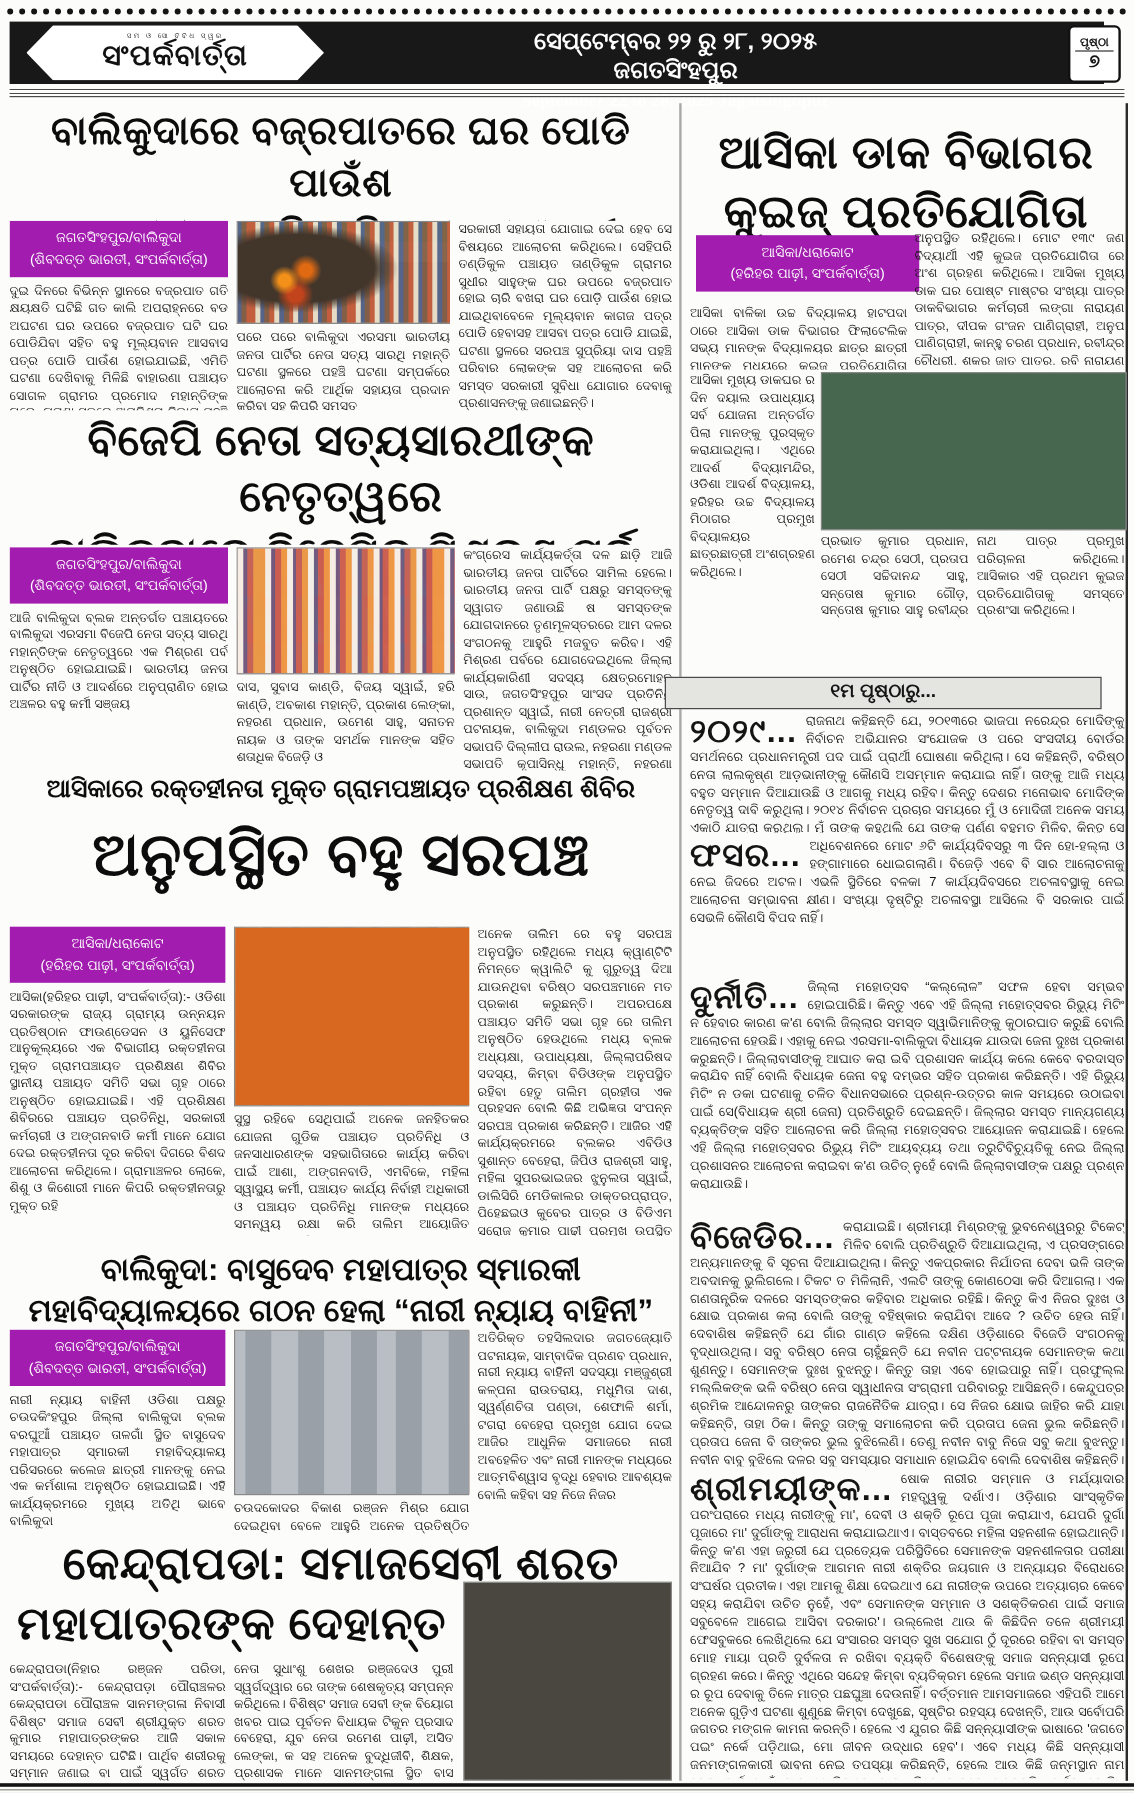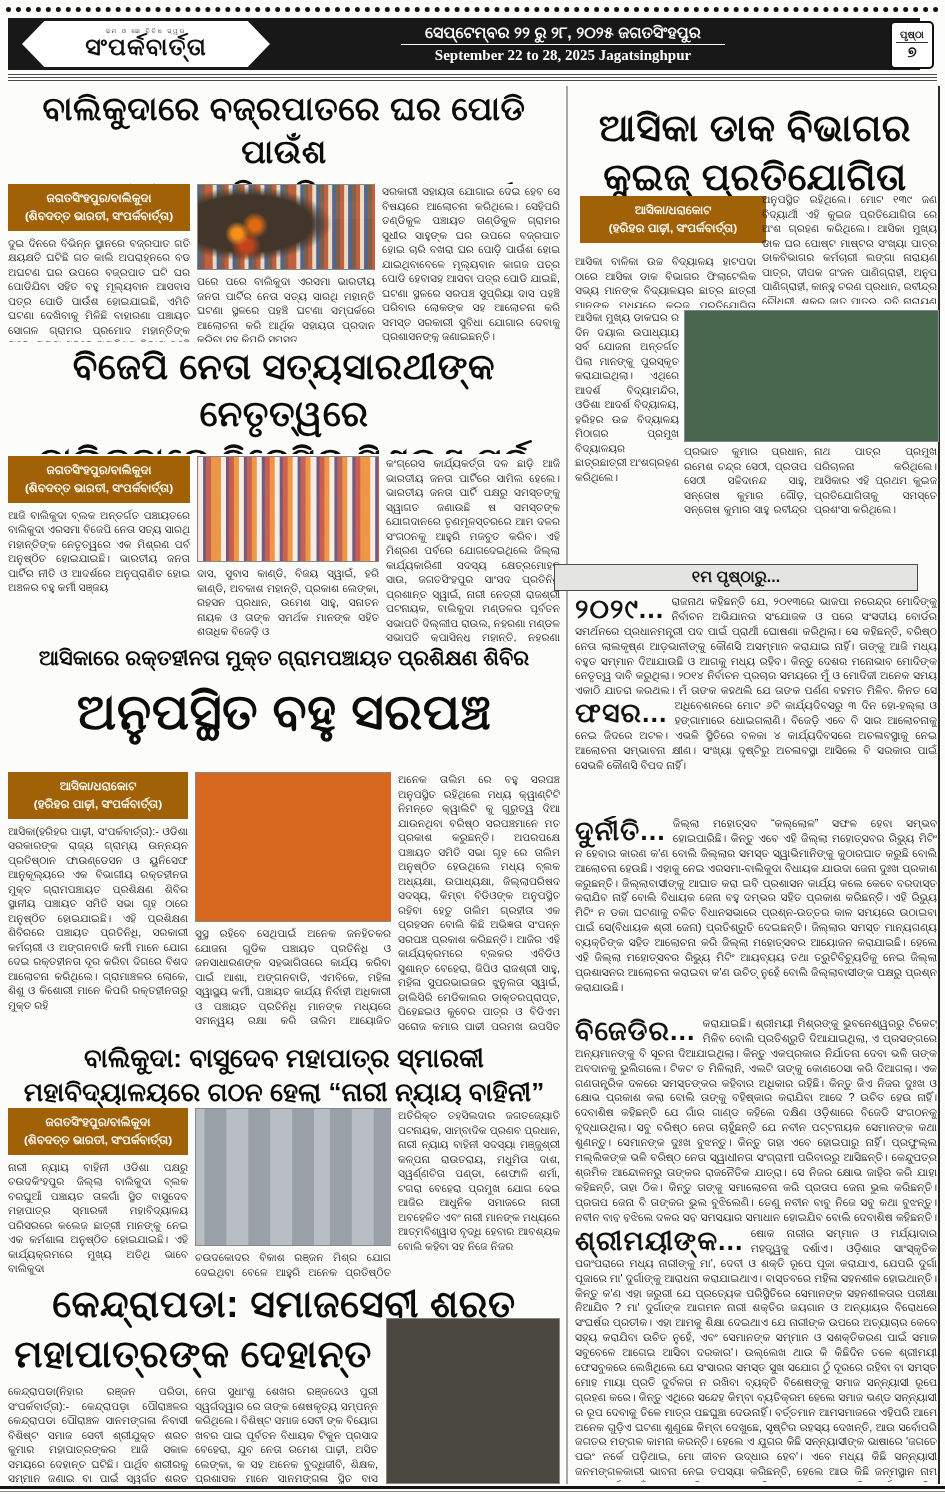--- a/index.html
+++ b/index.html
@@ -8,21 +8,21 @@
   .abs{position:absolute;}
   
   .dots{left:6px;top:7px;width:933px;height:8px;border-top:5px dotted #151515;}
   .masthead{left:8px;top:18px;width:912px;height:52px;background:#181818;}
   .logo{left:14px;top:3px;width:248px;height:46px;background:#fff;
         clip-path:polygon(0 50%,9% 0,91% 0,100% 50%,91% 100%,9% 100%);
         display:flex;flex-direction:column;align-items:center;justify-content:center;}
   .logo-tag{font-size:6px;letter-spacing:2px;color:#222;line-height:1;}
   .logo-title{font-size:24px;font-weight:800;color:#111;line-height:1.05;letter-spacing:1px;}
   .dateline{left:385px;top:5px;width:340px;height:44px;text-align:center;color:#fff;}
-  .d-od{font-size:16px;font-weight:700;line-height:1.2;text-align:center;}
+  .d-od{font-size:20px;font-weight:700;line-height:1.2;text-align:center;}
   .d-sep{height:1px;background:#fff;margin:2px 8px;}
   .d-en{font-size:15px;font-weight:700;font-family:"Liberation Serif","DejaVu Serif",serif;line-height:1.1;}
   .pagebox{left:882px;top:3px;width:40px;height:44px;background:#fff;border:2px solid #111;border-radius:5px;
            display:flex;flex-direction:column;align-items:center;justify-content:center;}
   .pb-l{font-size:10px;font-weight:700;border-bottom:1px solid #333;width:80%;text-align:center;padding-bottom:1px;}
   .pb-n{font-size:15px;font-weight:700;line-height:1.2;}
   .sep{left:8px;top:74px;width:929px;height:7px;
        background:repeating-linear-gradient(180deg,#4a4a4a 0 1.3px,transparent 1.3px 3.1px);}
   
   .vdiv{left:566px;top:86px;width:1.5px;height:1398px;background:#a9a9a5;}
@@ -30,21 +30,21 @@
   .bottomrule{left:0;top:1486px;width:945px;height:3px;background:#141414;}
   .bottomrule2{left:0;top:1491px;width:945px;height:1px;background:#8a8a86;}
   
   .hl{font-weight:800;color:#0c0c0c;text-align:center;overflow:hidden;letter-spacing:.5px;line-height:1.3;}
   .h33{font-size:33px;} .h37{font-size:36px;} .h21{font-size:21px;letter-spacing:0;}
   .h51{font-size:50px;} .h40{font-size:38px;} .h27{font-size:26px;letter-spacing:0;margin-top:10px;}
   
   .cols{display:flex;gap:7px;overflow:hidden;}
   .col{display:flex;flex-direction:column;overflow:hidden;min-width:0;}
   .p{font-size:10.6px;line-height:1.37;text-align:justify;overflow:hidden;overflow-wrap:anywhere;flex:1;min-height:0;}
-  .bybox{flex:none;background:#a16207;color:#fff;text-align:center;font-weight:700;
+  .bybox{flex:none;background:#a21caf;color:#fff;text-align:center;font-weight:400;
          font-size:11.8px;line-height:1.55;padding:5px 4px;margin:0 0 5px 0;}
   .bybox div{overflow:hidden;white-space:nowrap;}
   
   .cont-header{left:554px;top:564px;width:362px;height:25px;background:#e4e4e0;border:1.5px solid #4a4a4a;
                text-align:center;font-size:16px;font-weight:800;line-height:23px;overflow:hidden;}
   .cont{left:575px;width:362px;font-size:10.8px;line-height:1.38;text-align:justify;
         overflow:hidden;overflow-wrap:anywhere;}
   .lead{float:left;font-weight:800;font-size:27px;line-height:.95;margin:3px 7px 0 0;letter-spacing:1px;}
   
   .ph{flex:none;border:1px solid #888;margin-bottom:4px;background-repeat:no-repeat;}
@@ -150,21 +150,21 @@
   <div class="cols abs" style="left:8px;top:456px;width:552px;height:186px;">
     <div class="col" style="width:182px;">
       <div class="bybox">
         <div>ଜଗତସିଂହପୁର/ବାଲିକୁଦା</div>
         <div>(ଶିବଦତ୍ତ ଭାରତୀ, ସଂପର୍କବାର୍ତ୍ତା)</div>
       </div>
       <div class="p">ଆଜି ବାଲିକୁଦା ବ୍ଲକ ଅନ୍ତର୍ଗତ ପଞ୍ଚାୟତରେ ବାଲିକୁଦା ଏରସମା ବିଜେପି ନେତା ସତ୍ୟ ସାରଥି ମହାନ୍ତିଙ୍କ ନେତୃତ୍ୱରେ ଏକ ମିଶ୍ରଣ ପର୍ବ ଅନୁଷ୍ଠିତ ହୋଇଯାଇଛି। ଭାରତୀୟ ଜନତା ପାର୍ଟିର ନୀତି ଓ ଆଦର୍ଶରେ ଅନୁପ୍ରାଣିତ ହୋଇ ଅଞ୍ଚଳର ବହୁ କର୍ମୀ ସଞ୍ଜୟ</div>
     </div>
     <div class="col" style="width:182px;">
       <div class="ph ph-tent" style="width:100%;height:104px;" aria-label="BJP merger ceremony under a decorated tent"></div>
-      <div class="p">ଦାସ, ସୁବାସ କାଣ୍ଡି, ବିଜୟ ସ୍ୱାଇଁ, ହରି କାଣ୍ଡି, ଅବକାଶ ମହାନ୍ତି, ପ୍ରକାଶ ଲେଙ୍କା, ରହସନ ପ୍ରଧାନ, ଉମେଶ ସାହୁ, ସନାତନ ନାୟକ ଓ ତାଙ୍କ ସମର୍ଥକ ମାନଙ୍କ ସହିତ ଶତାଧିକ ବିଜେଡ଼ି ଓ</div>
+      <div class="p">ଦାସ, ସୁବାସ କାଣ୍ଡି, ବିଜୟ ସ୍ୱାଇଁ, ହରି କାଣ୍ଡି, ଅବକାଶ ମହାନ୍ତି, ପ୍ରକାଶ ଲେଙ୍କା, ନହରଣ ପ୍ରଧାନ, ଉମେଶ ସାହୁ, ସନାତନ ନାୟକ ଓ ତାଙ୍କ ସମର୍ଥକ ମାନଙ୍କ ସହିତ ଶତାଧିକ ବିଜେଡ଼ି ଓ</div>
     </div>
     <div class="col" style="flex:1;">
       <div class="p">କଂଗ୍ରେସ କାର୍ଯ୍ୟକର୍ତ୍ତା ଦଳ ଛାଡ଼ି ଆଜି ଭାରତୀୟ ଜନତା ପାର୍ଟିରେ ସାମିଲ ହେଲେ। ଭାରତୀୟ ଜନତା ପାର୍ଟି ପକ୍ଷରୁ ସମସ୍ତଙ୍କୁ ସ୍ୱାଗତ ଜଣାଉଛି ଷ ସମସ୍ତଙ୍କ ଯୋଗଦାନରେ ତୃଣମୂଳସ୍ତରରେ ଆମ ଦଳର ସଂଗଠନକୁ ଆହୁରି ମଜବୁତ କରିବ। ଏହି ମିଶ୍ରଣ ପର୍ବରେ ଯୋଗଦେଇଥିଲେ ଜିଲ୍ଲା କାର୍ଯ୍ୟକାରିଣୀ ସଦସ୍ୟ କ୍ଷେତ୍ରମୋହନ ସାଉ, ଜଗତସିଂହପୁର ସାଂସଦ ପ୍ରତିନିଧି ପ୍ରଶାନ୍ତ ସ୍ୱାଇଁ, ନାରୀ ନେତ୍ରୀ ରାଜଶ୍ରୀ ପଟନାୟକ, ବାଲିକୁଦା ମଣ୍ଡଳର ପୂର୍ବତନ ସଭାପତି ଦିଲ୍ଲୀପ ରାଉଲ, ନହରଣା ମଣ୍ଡଳ ସଭାପତି କୃପାସିନ୍ଧୁ ମହାନ୍ତି, ନହରଣା ମଣ୍ଡଳ ପୂର୍ବତନ ସଭାପତି ବିଜୟ ଦାସ ପଞ୍ଚାୟତ ପ୍ରମୁଖ ଓ ବରିଷ୍ଠ ନେତୃତ୍ୱ ମାନେ ଉପସ୍ଥିତ ଥିଲେ।</div>
     </div>
   </div>
 
   <div class="hl h21 abs" style="left:8px;top:644px;width:552px;height:36px;">ଆସିକାରେ ରକ୍ତହୀନତା ମୁକ୍ତ ଗ୍ରାମପଞ୍ଚାୟତ ପ୍ରଶିକ୍ଷଣ ଶିବିର</div>
   <div class="hl h51 abs" style="left:8px;top:680px;width:552px;height:90px;">ଅନୁପସ୍ଥିତ ବହୁ ସରପଞ୍ଚ</div>
   <div class="cols abs" style="left:8px;top:772px;width:552px;height:258px;">
     <div class="col" style="width:180px;">
@@ -229,21 +229,21 @@
   <div class="p abs" style="left:575px;top:310px;width:104px;height:250px;">ଆସିକା ମୁଖ୍ୟ ଡାକଘର ର ଦିନ ଦୟାଲ ଉପାଧ୍ୟାୟ ସର୍ବ ଯୋଜନା ଅନ୍ତର୍ଗତ ପିଲା ମାନଙ୍କୁ ପୁରସ୍କୃତ କରାଯାଇଥିଲା। ଏଥିରେ ଆଦର୍ଶ ବିଦ୍ୟାମନ୍ଦିର, ଓଡିଶା ଆଦର୍ଶ ବିଦ୍ୟାଳୟ, ହରିହର ଉଚ୍ଚ ବିଦ୍ୟାଳୟ ମିଠାଗର ପ୍ରମୁଖ ବିଦ୍ୟାଳୟର ଛାତ୍ରଛାତ୍ରୀ ଅଂଶଗ୍ରହଣ କରିଥିଲେ।</div>
   <div class="ph ph-class abs" style="left:684px;top:310px;width:253px;height:130px;margin:0;" aria-label="Students writing quiz competition in classroom at Asika"></div>
   <div class="p abs" style="left:684px;top:444px;width:253px;height:114px;column-count:2;column-gap:7px;">ପ୍ରଭାତ କୁମାର ପ୍ରଧାନ, ରମେଶ ଚନ୍ଦ୍ର ସେଠୀ, ପ୍ରତାପ ସେଠୀ ସଚ୍ଚିଦାନନ୍ଦ ସାହୁ, ସନ୍ତୋଷ କୁମାର ଗୌଡ଼, ସନ୍ତୋଷ କୁମାର ସାହୁ ରବୀନ୍ଦ୍ର ନାଥ ପାତ୍ର ପ୍ରମୁଖ ପରିଚାଳନା କରିଥିଲେ। ଆସିକାର ଏହି ପ୍ରଥମ କୁଇଜ ପ୍ରତିଯୋଗିତାକୁ ସମସ୍ତେ ପ୍ରଶଂସା କରିଥିଲେ।</div>
 
   <div class="cont-header abs">୧ମ ପୃଷ୍ଠାରୁ...</div>
 
   <div class="cont abs" style="top:594px;height:100px;">
     <span class="lead">୨୦୨୯...</span><span>ରାଜନାଥ କହିଛନ୍ତି ଯେ, ୨୦୧୩ରେ ଭାଜପା ନରେନ୍ଦ୍ର ମୋଦିଙ୍କୁ ନିର୍ବାଚନ ଅଭିଯାନର ସଂଯୋଜକ ଓ ପରେ ସଂସଦୀୟ ବୋର୍ଡର ସମର୍ଥନରେ ପ୍ରଧାନମନ୍ତ୍ରୀ ପଦ ପାଇଁ ପ୍ରାର୍ଥୀ ଘୋଷଣା କରିଥିଲା। ସେ କହିଛନ୍ତି, ବରିଷ୍ଠ ନେତା ଲାଲକୃଷ୍ଣ ଆଡ଼ଭାନୀଙ୍କୁ କୌଣସି ଅସମ୍ମାନ କରାଯାଇ ନାହିଁ। ତାଙ୍କୁ ଆଜି ମଧ୍ୟ ବହୁତ ସମ୍ମାନ ଦିଆଯାଉଛି ଓ ଆଗକୁ ମଧ୍ୟ ରହିବ। କିନ୍ତୁ ଦେଶର ମନୋଭାବ ମୋଦିଙ୍କ ନେତୃତ୍ୱ ଦାବି କରୁଥିଲା। ୨୦୧୪ ନିର୍ବାଚନ ପ୍ରଚାର ସମୟରେ ମୁଁ ଓ ମୋଦିଜୀ ଅନେକ ସମୟ ଏକାଠି ଯାତ୍ରା କରୁଥିଲୁ। ମୁଁ ତାଙ୍କୁ କହୁଥିଲି ଯେ ତାଙ୍କୁ ପୂର୍ଣ୍ଣ ବହୁମତ ମିଳିବ, କିନ୍ତୁ ସେ ନିଜେ ଏହା ଉପରେ ପୂରା ବିଶ୍ୱାସ କରୁ ନ ଥିଲେ। ବିପକ୍ଷ ଦଳର ଭୋଟ ଚୋରି ଅଭିଯୋଗକୁ ରାଜନାଥ ସିଂହ ଆଧାରହୀନ ବୋଲି କହିଛନ୍ତି। ସେ କହିଛନ୍ତି, ଯଦି ସେମାନଙ୍କ ପାଖରେ କୌଣସି ପ୍ରମାଣ ଅଛି, ତେବେ ସେମାନେ କୋର୍ଟକୁ ଯାଆନ୍ତୁ।</span>
   </div>
   <div class="cont abs" style="top:698px;height:114px;">
-    <span class="lead">ଫସର...</span><span>ଅଧିବେଶନରେ ମୋଟ ୬ଟି କାର୍ଯ୍ୟଦିବସରୁ ୩ ଦିନ ହୋ-ହଲ୍ଲା ଓ ହଙ୍ଗାମାରେ ଧୋଇଗଲାଣି। ବିଜେଡ଼ି ଏବେ ବି ସାର ଆଲୋଚନାକୁ ନେଇ ଜିଦରେ ଅଟଳ। ଏଭଳି ସ୍ଥିତିରେ ବଳକା ୪ କାର୍ଯ୍ୟଦିବସରେ ଅଚଳାବସ୍ଥାକୁ ନେଇ ଆଲୋଚନା ସମ୍ଭାବନା କ୍ଷୀଣ। ସଂଖ୍ୟା ଦୃଷ୍ଟିରୁ ଅଚଳାବସ୍ଥା ଆସିଲେ ବି ସରକାର ପାଇଁ ସେଭଳି କୌଣସି ବିପଦ ନାହିଁ।</span>
+    <span class="lead">ଫସର...</span><span>ଅଧିବେଶନରେ ମୋଟ ୬ଟି କାର୍ଯ୍ୟଦିବସରୁ ୩ ଦିନ ହୋ-ହଲ୍ଲା ଓ ହଙ୍ଗାମାରେ ଧୋଇଗଲାଣି। ବିଜେଡ଼ି ଏବେ ବି ସାର ଆଲୋଚନାକୁ ନେଇ ଜିଦରେ ଅଟଳ। ଏଭଳି ସ୍ଥିତିରେ ବଳକା 7 କାର୍ଯ୍ୟଦିବସରେ ଅଚଳାବସ୍ଥାକୁ ନେଇ ଆଲୋଚନା ସମ୍ଭାବନା କ୍ଷୀଣ। ସଂଖ୍ୟା ଦୃଷ୍ଟିରୁ ଅଚଳାବସ୍ଥା ଆସିଲେ ବି ସରକାର ପାଇଁ ସେଭଳି କୌଣସି ବିପଦ ନାହିଁ।</span>
   </div>
   <div class="cont abs" style="top:816px;height:196px;">
     <span class="lead">ଦୁର୍ନୀତି...</span><span>ଜିଲ୍ଲା ମହୋତ୍ସବ “କଲ୍ଲୋଳ” ସଫଳ ହେବା ସମ୍ଭବ ହୋଇପାରିଛି। କିନ୍ତୁ ଏବେ ଏହି ଜିଲ୍ଲା ମହୋତ୍ସବର ରିଭ୍ୟୁ ମିଟିଂ ନ ହେବାର କାରଣ କ'ଣ ବୋଲି ଜିଲ୍ଲାର ସମସ୍ତ ସ୍ୱାଭିମାନିଙ୍କୁ କୁଠାରଘାତ କରୁଛି ବୋଲି ଆଲୋଚନା ହେଉଛି। ଏହାକୁ ନେଇ ଏରସମା-ବାଲିକୁଦା ବିଧାୟକ ଯାଉଦା ଜେନା ଦୁଃଖ ପ୍ରକାଶ କରୁଛନ୍ତି। ଜିଲ୍ଲାବାସୀଙ୍କୁ ଆଘାତ କରା ଇବି ପ୍ରଶାସନ କାର୍ଯ୍ୟ କଲେ କେବେ ବରଦାସ୍ତ କରାଯିବ ନାହିଁ ବୋଲି ବିଧାୟକ ଜେନା ବହୁ ଦମ୍ଭର ସହିତ ପ୍ରକାଶ କରିଛନ୍ତି। ଏହି ରିଭ୍ୟୁ ମିଟିଂ ନ ଡକା ଘଟଣାକୁ ଚଳିତ ବିଧାନସଭାରେ ପ୍ରଶ୍ନ-ଉତ୍ତର କାଳ ସମୟରେ ଉଠାଇବା ପାଇଁ ସେ(ବିଧାୟକ ଶ୍ରୀ ଜେନା) ପ୍ରତିଶ୍ରୁତି ଦେଇଛନ୍ତି। ଜିଲ୍ଲାର ସମସ୍ତ ମାନ୍ୟଗଣ୍ୟ ବ୍ୟକ୍ତିଙ୍କ ସହିତ ଆଲୋଚନା କରି ଜିଲ୍ଲା ମହୋତ୍ସବର ଆୟୋଜନ କରାଯାଇଛି। ହେଲେ ଏହି ଜିଲ୍ଲା ମହୋତ୍ସବର ରିଭ୍ୟୁ ମିଟିଂ ଆୟବ୍ୟୟ ତଥା ତ୍ରୁଟିବିଚ୍ୟୁତିକୁ ନେଇ ଜିଲ୍ଲା ପ୍ରଶାସନର ଆଲୋଚନା କରାଇବା କ'ଣ ଉଚିତ୍ ନୁହେଁ ବୋଲି ଜିଲ୍ଲାବାସୀଙ୍କ ପକ୍ଷରୁ ପ୍ରଶ୍ନ କରାଯାଉଛି।</span>
   </div>
   <div class="cont abs" style="top:1016px;height:206px;">
     <span class="lead">ବିଜେଡିର...</span><span>କରାଯାଇଛି। ଶ୍ରୀମୟୀ ମିଶ୍ରଙ୍କୁ ଭୁବନେଶ୍ୱରରୁ ଟିକେଟ୍ ମିଳିବ ବୋଲି ପ୍ରତିଶ୍ରୁତି ଦିଆଯାଇଥିଲା, ଏ ପ୍ରସଙ୍ଗରେ ଅନ୍ୟମାନଙ୍କୁ ବି ସୂଚନା ଦିଆଯାଇଥିଲା। କିନ୍ତୁ ଏକପ୍ରକାର ନିର୍ଯାତନା ଦେବା ଭଳି ତାଙ୍କ ଅବଦାନକୁ ଭୁଲିଗଲେ। ଟିକଟ ତ ମିଳିଲାନି, ଏଲଟି ତାଙ୍କୁ କୋଣଠେସା କରି ଦିଆଗଲା। ଏକ ଗଣତାନ୍ତ୍ରିକ ଦଳରେ ସମସ୍ତଙ୍କର କହିବାର ଅଧିକାର ରହିଛି। କିନ୍ତୁ କିଏ ନିଜର ଦୁଃଖ ଓ କ୍ଷୋଭ ପ୍ରକାଶ କଲା ବୋଲି ତାଙ୍କୁ ବହିଷ୍କାର କରାଯିବା ଆଦେ ? ଉଚିତ ହେଉ ନାହିଁ। ଦେବାଶିଷ କହିଛନ୍ତି ଯେ ଗାଁର ଗାଣ୍ଡ କହିଲେ ଦକ୍ଷିଣ ଓଡ଼ିଶାରେ ବିଜେଡି ସଂଗଠନକୁ ବୃଦ୍ଧାଉଥିଲା। ସବୁ ବରିଷ୍ଠ ନେତା ଚାହୁଁଛନ୍ତି ଯେ ନବୀନ ପଟ୍ଟନାୟକ ସେମାନଙ୍କ କଥା ଶୁଣନ୍ତୁ। ସେମାନଙ୍କ ଦୁଃଖ ବୁଝନ୍ତୁ। କିନ୍ତୁ ତାହା ଏବେ ହୋଇପାରୁ ନାହିଁ। ପ୍ରଫୁଲ୍ଲ ମଲ୍ଲିକଙ୍କ ଭଳି ବରିଷ୍ଠ ନେତା ସ୍ୱାଧୀନତା ସଂଗ୍ରାମୀ ପରିବାରରୁ ଆସିଛନ୍ତି। କେନ୍ଦୁପତ୍ର ଶ୍ରମିକ ଆନ୍ଦୋଳନରୁ ତାଙ୍କର ରାଜନୈତିକ ଯାତ୍ରା। ସେ ନିଜର କ୍ଷୋଭ ଜାହିର କରି ଯାହା କହିଛନ୍ତି, ତାହା ଠିକ। କିନ୍ତୁ ତାଙ୍କୁ ସମାଲୋଚନା କରି ପ୍ରତାପ ଜେନା ଭୁଲ କରିଛନ୍ତି। ପ୍ରତାପ ଜେନା ବି ତାଙ୍କର ଭୁଲ ବୁଝିଲେଣି। ତେଣୁ ନବୀନ ବାବୁ ନିଜେ ସବୁ କଥା ବୁଝନ୍ତୁ। ନବୀନ ବାବୁ ବୁଝିଲେ ଦଳର ସବୁ ସମସ୍ୟାର ସମାଧାନ ହୋଇଯିବ ବୋଲି ଦେବାଶିଷ କହିଛନ୍ତି। ଅନ୍ୟପଟେ ତାଙ୍କୁ ସୁଯୋଗ ମିଳୁ ନଥିବା ଅଭିଯୋଗକୁ ଦେବାଶିଷ ଖଣ୍ଡନ କରିଛନ୍ତି। ଦଳରେ ତାଙ୍କୁ ସୁଯୋଗ ମିଳୁଛି। ଗୀତା ସ୍ୱାଇଁ ଓ ଅନ୍ୟ ବରିଷ୍ଠ ନେତାମାନଙ୍କୁ ବି ଦଳରେ ସୁଯୋଗ ମିଳି ଆସିଛି। କିନ୍ତୁ ଦଳର ମୁଖ୍ୟ ନବୀନ ପଟ୍ଟନାୟକ ଓ ବରିଷ୍ଠ ନେତାମାନଙ୍କ ମଧ୍ୟରେ ଯେଉଁ ଦୂରତ୍ୱ ସୃଷ୍ଟି କରାଯାଉଛି, ତାହା ହିଁ ସବୁ ସମସ୍ୟାର ମୂଳ ବୋଲି ଦେବାଶିଷ ସ୍ପଷ୍ଟ କରିଛନ୍ତି। ଦେବାଶିଷଙ୍କ ଏଭଳି ମନ୍ତବ୍ୟ ଉପରେ କଟକ ମେୟର ସୁବାସ ସିଂହ ପ୍ରତିକ୍ରିୟା ରଖି କହିଛନ୍ତି ଯେ ଦେବାଶିଷ ବାବୁ କେତେବେଳେ କେଉଁ ଅବସ୍ଥାରେ କ'ଣ କୁହନ୍ତି, ତାହା ତାଙ୍କୁ ଜଣା। ତାଙ୍କ ମନ୍ତବ୍ୟ ଉପରେ କିଛି କହିବା ଠିକ ହେବ ନାହିଁ। ଦଳର ଶୃଙ୍ଖଳା କମିଟି ତାଙ୍କ ବକ୍ତବ୍ୟ ଉପରେ ଯାହା ନିଷ୍ପତ୍ତି ନେବ। କିନ୍ତୁ ବିଜେଡି ଏକ ଶୃଙ୍ଖଳିତ ଦଳ। ଦଳ ଭିତରେ ସବୁ କିଛି ଠିକ୍ ଚାଲିଛି। ଭାସ୍କର ରାଓ, ପ୍ରଫୁଲ୍ଲ ମଲ୍ଲିକ ଅଥବା ଶ୍ରୀମୟୀ ମିଶ୍ର, ଦଳ କ୍ଷମତାରେ ଥିବା ବେଳେ ଠିକ୍ ଥିଲେ। ଦଳ କ୍ଷମତାରୁ ଚାଲିଯିବାରୁ ଏବେ ବିଶୃଙ୍ଖଳା ସାମନାକୁ ଆସୁଛି। ଅତି ବିଶୃଙ୍ଖଳିତ ନ ହେଲେ ନବୀନ ବାବୁ କାର୍ଯ୍ୟାନୁଷ୍ଠାନ ଗ୍ରହଣ କରନ୍ତି ନାହିଁ ବୋଲି ସୁବାସ କହିଛନ୍ତି।</span>
   </div>
   <div class="cont abs" style="top:1226px;height:256px;">
     <span class="lead">ଶ୍ରୀମୟୀଙ୍କ...</span><span>ଷୋକ ନାରୀର ସମ୍ମାନ ଓ ମର୍ଯ୍ୟାଦାର ମହତ୍ତ୍ୱକୁ ଦର୍ଶାଏ। ଓଡ଼ିଶାର ସାଂସ୍କୃତିକ ପରଂପରାରେ ମଧ୍ୟ ନାରୀଙ୍କୁ ମା', ଦେବୀ ଓ ଶକ୍ତି ରୂପେ ପୂଜା କରାଯାଏ, ଯେପରି ଦୁର୍ଗା ପୂଜାରେ ମା' ଦୁର୍ଗାଙ୍କୁ ଆରାଧନା କରାଯାଇଥାଏ। ବାସ୍ତବରେ ମହିଳା ସହନଶୀଳ ହୋଇଥାନ୍ତି। କିନ୍ତୁ କ'ଣ ଏହା ଜରୁରୀ ଯେ ପ୍ରତ୍ୟେକ ପରିସ୍ଥିତିରେ ସେମାନଙ୍କ ସହନଶୀଳତାର ପରୀକ୍ଷା ନିଆଯିବ ? ମା' ଦୁର୍ଗାଙ୍କ ଆଗମନ ନାରୀ ଶକ୍ତିର ଜୟଗାନ ଓ ଅନ୍ୟାୟର ବିରୋଧରେ ସଂଘର୍ଷର ପ୍ରତୀକ। ଏହା ଆମକୁ ଶିକ୍ଷା ଦେଇଥାଏ ଯେ ନାରୀଙ୍କ ଉପରେ ଅତ୍ୟାଚାର କେବେ ସହ୍ୟ କରାଯିବା ଉଚିତ ନୁହେଁ, ଏବଂ ସେମାନଙ୍କ ସମ୍ମାନ ଓ ସଶକ୍ତିକରଣ ପାଇଁ ସମାଜ ସବୁବେଳେ ଆଗେଇ ଆସିବା ଦରକାର'। ଉଲ୍ଲେଖ ଥାଉ କି କିଛିଦିନ ତଳେ ଶ୍ରୀମୟୀ ଫେସବୁକରେ ଲେଖିଥିଲେ ଯେ ସଂସାରର ସମସ୍ତ ସୁଖ ସଯୋଗ ଠୁଁ ଦୂରରେ ରହିବା ବା ସମସ୍ତ ମୋହ ମାୟା ପ୍ରତି ଦୁର୍ବଳତା ନ ରଖିବା ବ୍ୟକ୍ତି ବିଶେଷଙ୍କୁ ସମାଜ ସନ୍ନ୍ୟାସୀ ରୂପେ ଗ୍ରହଣ କରେ। କିନ୍ତୁ ଏଥିରେ ସନ୍ଦେହ କିମ୍ବା ବ୍ୟତିକ୍ରମ ହେଲେ ସମାଜ ଭଣ୍ଡ ସନ୍ନ୍ୟାସୀ ର ରୂପ ଦେବାକୁ ତିଳେ ମାତ୍ର ପଛଘୁଞ୍ଚା ଦେଉନାହିଁ। ବର୍ତ୍ତମାନ ଆମସମାଜରେ ଏହିପରି ଆମେ ଅନେକ ଗୁଡ଼ିଏ ଘଟଣା ଶୁଣୁଛେ କିମ୍ବା ଦେଖୁଛେ, ସୃଷ୍ଟିର ରହସ୍ୟ ଦେଖନ୍ତି, ଆଉ ସର୍ବୋପରି ଜଗତର ମଙ୍ଗଳ କାମନା କରନ୍ତି। ହେଲେ ଏ ଯୁଗର କିଛି ସନ୍ନ୍ୟାସୀଙ୍କ ଭାଷାରେ 'ଜଗତେ ପଇଂ ନର୍କେ ପଡ଼ିଥାଇ, ମୋ ଜୀବନ ଉଦ୍ଧାର ହେବ'। ଏବେ ମଧ୍ୟ କିଛି ସନ୍ନ୍ୟାସୀ ଜନମଙ୍ଗଳକାରୀ ଭାବନା ନେଇ ତପସ୍ୟା କରିଛନ୍ତି, ହେଲେ ଆଉ କିଛି ଜନ୍ମସ୍ଥାନ ନାମ ନେଇ ଅର୍ଥ ପାଇଁ ଗାତ ଖୋଳିବାରେ ଯାଇ, ନିଜେ ଗାତରେ ପଡୁଛନ୍ତି। ପୂର୍ବରୁ ଗୋଟିଏ ପଯୋଗରେ ଦଳର ପ୍ରଶ୍ନଆଁକୁ କଟାଶ କରିଥିବା ଘରେ ବି ରୂପ ବଦଳାଇ ଶ୍ରୀମୟୀ। ଏବେ ଏହାଙ୍କୁ ନେଇ ବିଜେଡି କିଭଳି ପ୍ରତିକ୍ରିୟାଶୀଳ ହେଉଛି ଏବଂ ତାଙ୍କୁ ଦଳରୁ ନିଲମ୍ବିତ କରୁଛି କି ନା, ତାହାପରେ ରହିଛି ସମସ୍ତଙ୍କ ନଜର। ଆଲୋଚନା ହେଉଛି ଶ୍ରୀମୟୀ କଂଗ୍ରେସରେ ମିଶି ପାରନ୍ତି ବୋଲି।</span>
   </div>

